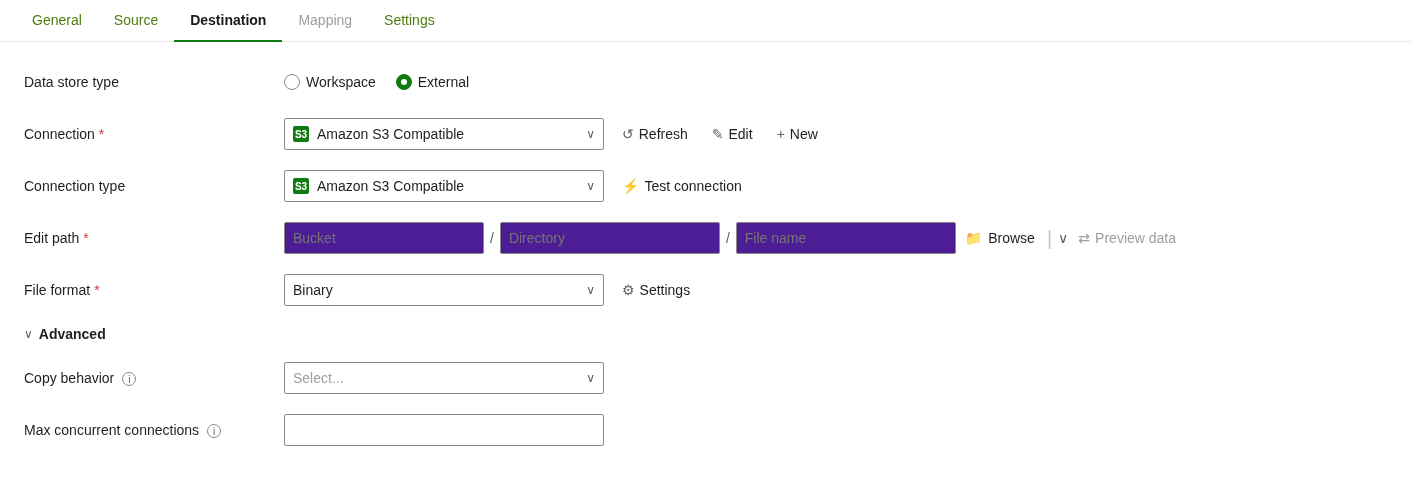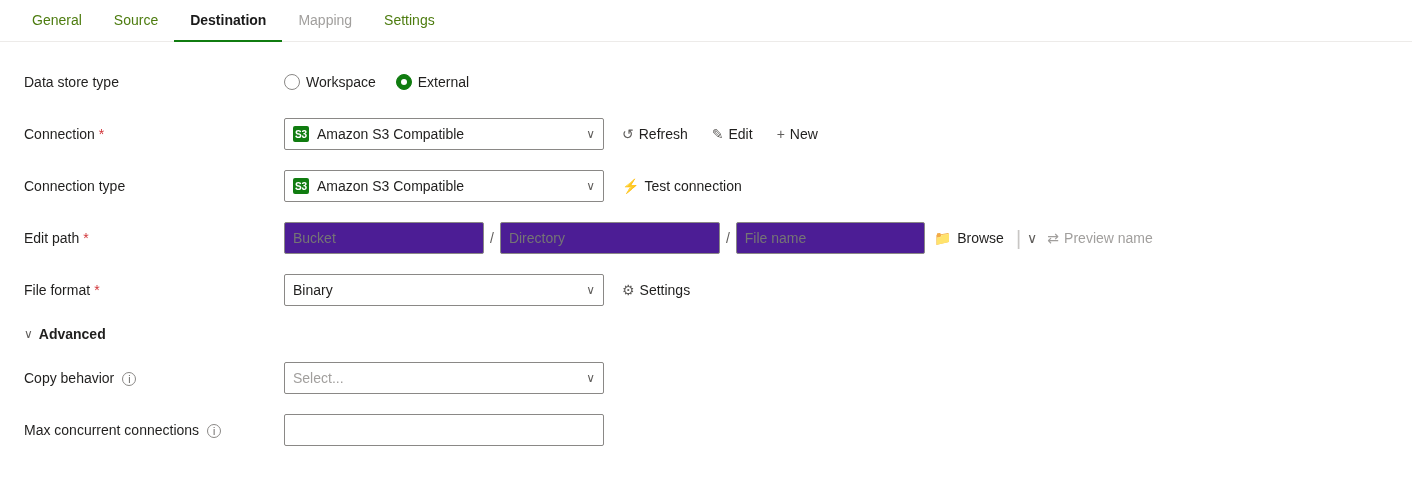--- a/index.html
+++ b/index.html
@@ -186,21 +186,21 @@
       padding: 5px 8px;
       font-size: 14px;
       color: #a19f9d;
       height: 32px;
       background: #4c1d95;
       outline: none;
     }
 
     .file-input.bucket { width: 200px; }
     .file-input.directory { width: 220px; }
-    .file-input.filename { width: 189px; }
+    .file-input.filename { width: 220px; }
 
     .path-separator {
       color: #605e5c;
       font-size: 14px;
       padding: 0 2px;
     }
 
     .browse-btn {
       display: flex;
       align-items: center;
@@ -375,21 +375,21 @@
         <span class="path-separator">/</span>
         <input class="file-input filename" type="text" placeholder="File name" style="">
         <button class="browse-btn">
           <span>📁</span>
           <span>Browse</span>
         </button>
         <span class="divider-v">|</span>
         <span class="chevron" style="color:#605e5c;cursor:pointer;">∨</span>
         <button class="preview-btn">
           <span style="color:#a19f9d;">⇄</span>
-          <span>Preview name</span>
+          <span>Preview data</span>
         </button>
       </div>
     </div>
   </div>
 
   <div class="form-row">
     <div class="form-label">
       <span>File format</span>
       <span class="required">*</span>
     </div>

